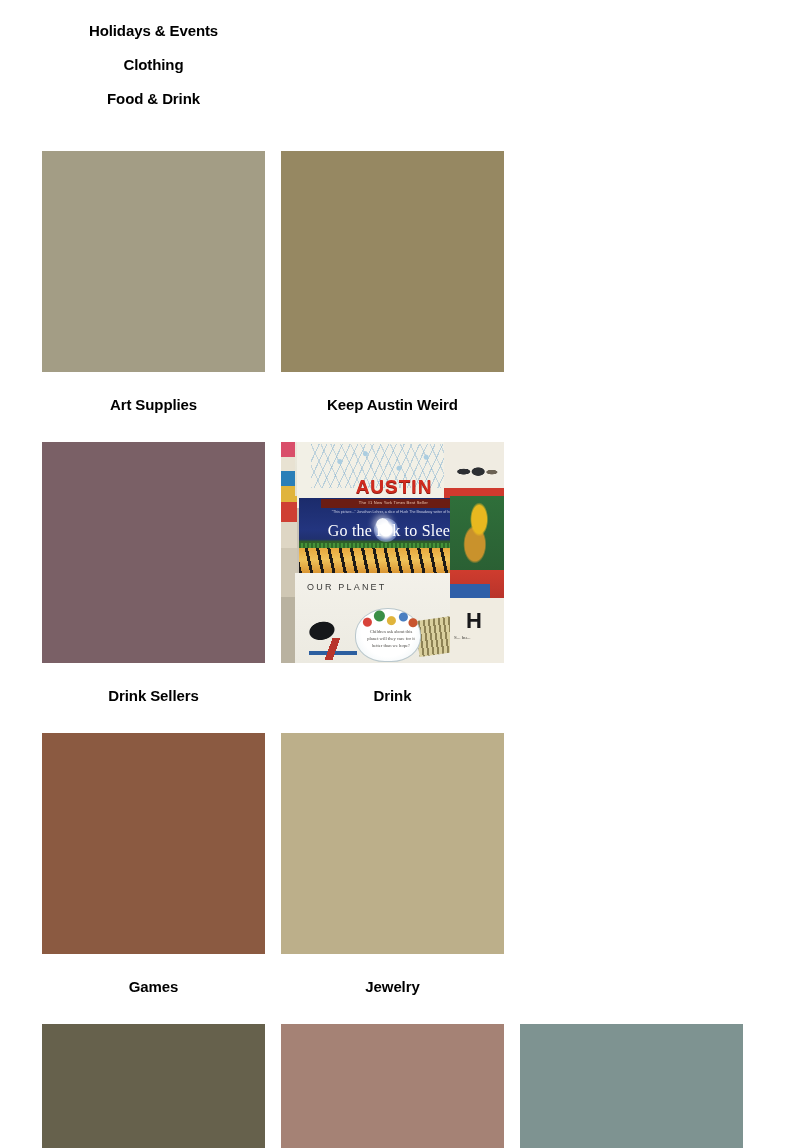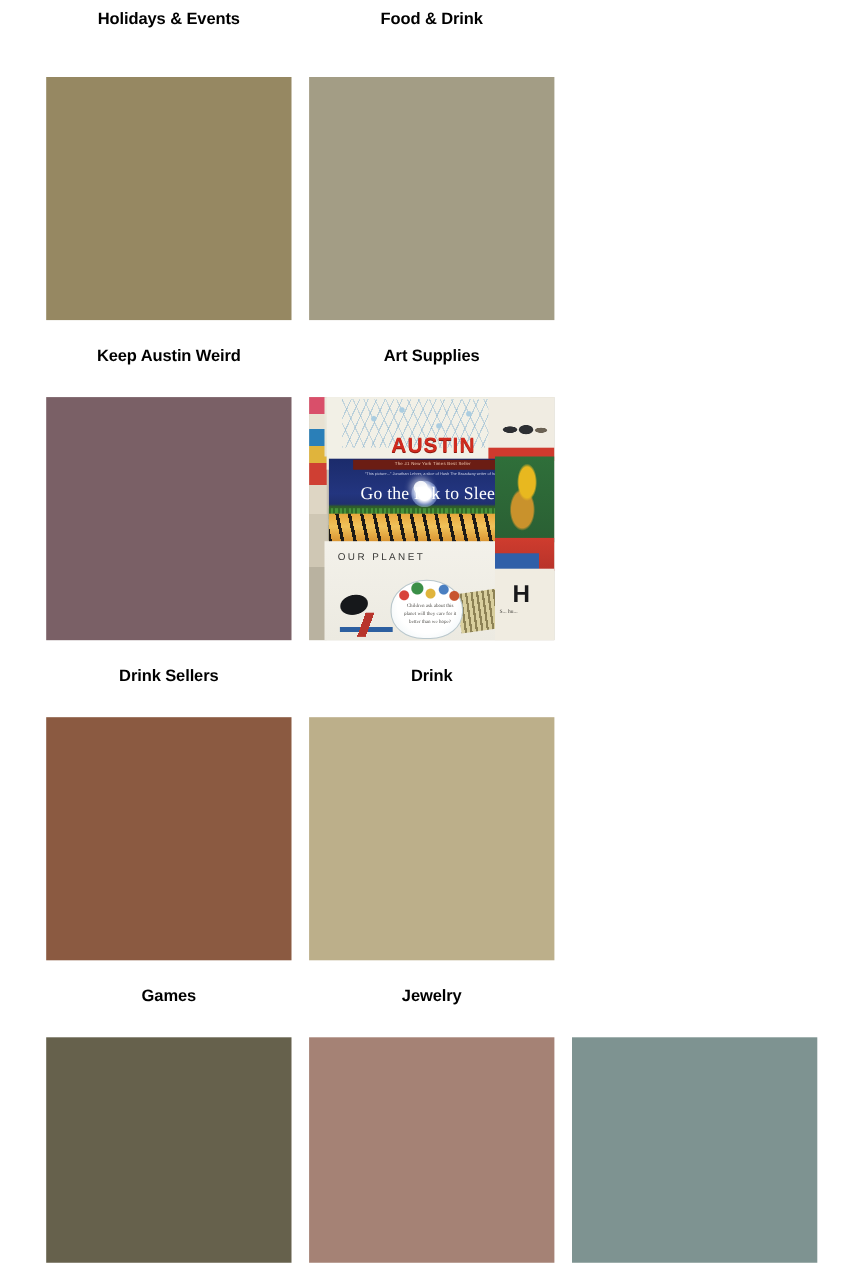--- a/index.html
+++ b/index.html
@@ -46,21 +46,21 @@
   .tile {
     width: 223px;
     height: 221px;
     display: block;
     position: relative;
     overflow: hidden;
     background-color: #bbbbbb;
   }
 
   
-  .label-top { padding-top: 9px; }
+  .label-top { padding-top: 22px; flex-direction: column; }
   .row-gap-after-label { height: 43px; }
   .row-gap { height: 28px; }
   .label-below { padding-top: 24px; }
 
   
   .photo-books { background: #c9c2b4; }
   .pb-layer { position: absolute; }
 
   .pb-left-strip {
     left: 0; top: 0; width: 16px; height: 100%;
@@ -235,34 +235,37 @@
 </head>
 <body>
 
 <div class="catalog">
 
   <div class="grid-row label-top">
     <div class="cell">
       <span class="label">Holidays &amp; Events</span>
     </div>
     <div class="cell">
+      <span class="label">Clothing</span>
+    </div>
+    <div class="cell">
       <span class="label">Food &amp; Drink</span>
     </div>
   </div>
 
   <div class="row-gap-after-label"></div>
 
   <div class="grid-row">
+    <div class="cell">
+      <div class="tile" style="background-color:#a39d85"></div>
+      <span class="label label-below">Art Supplies</span>
+    </div>
     <div class="cell">
       <div class="tile" style="background-color:#968862"></div>
       <span class="label label-below">Keep Austin Weird</span>
-    </div>
-    <div class="cell">
-      <div class="tile" style="background-color:#a39d85"></div>
-      <span class="label label-below">Art Supplies</span>
     </div>
   </div>
 
   <div class="row-gap"></div>
 
   <div class="grid-row">
     <div class="cell">
       <div class="tile" style="background-color:#7a6066"></div>
       <span class="label label-below">Drink Sellers</span>
     </div>

